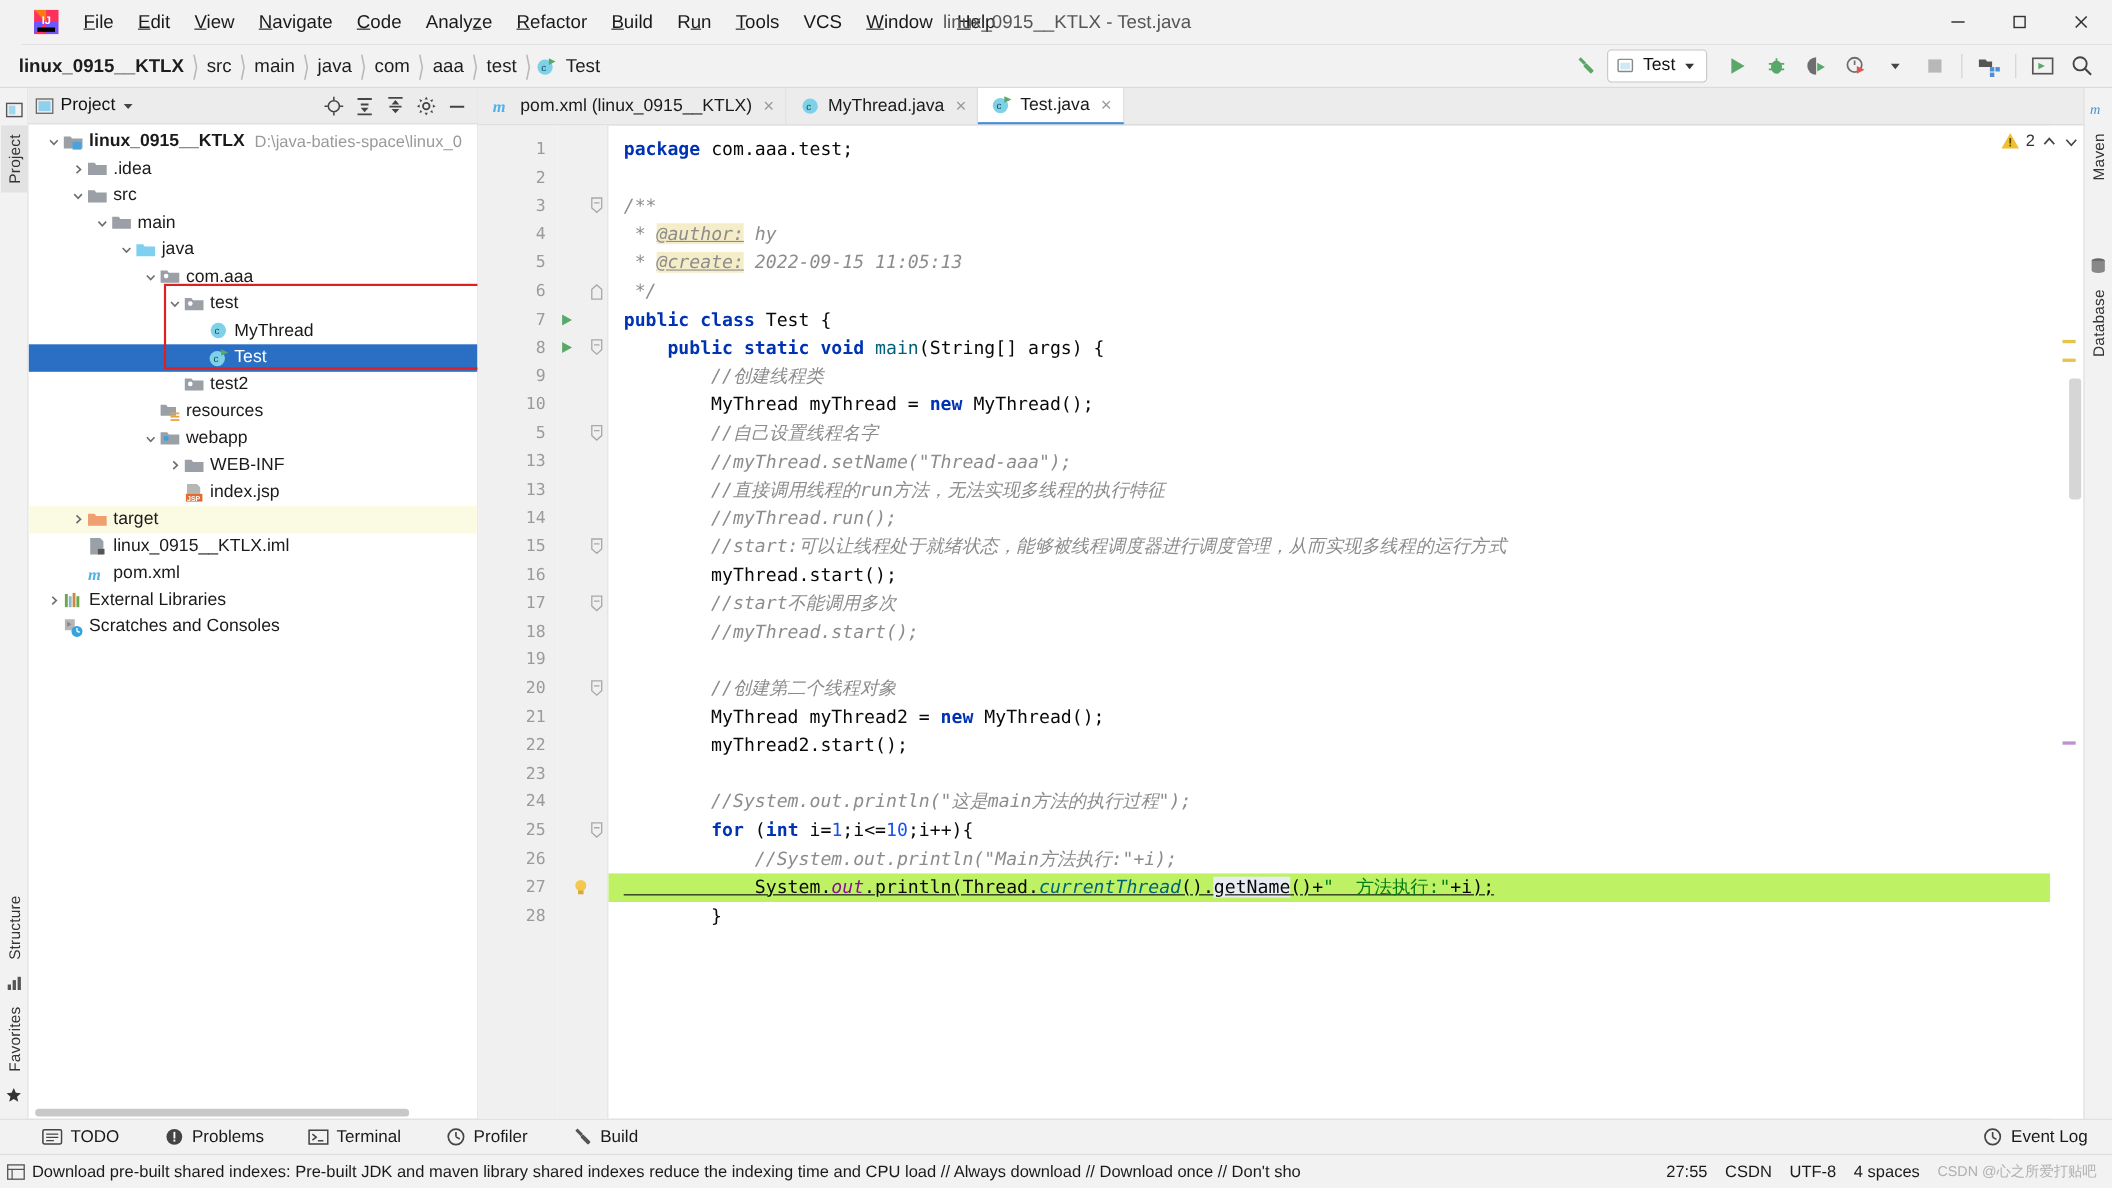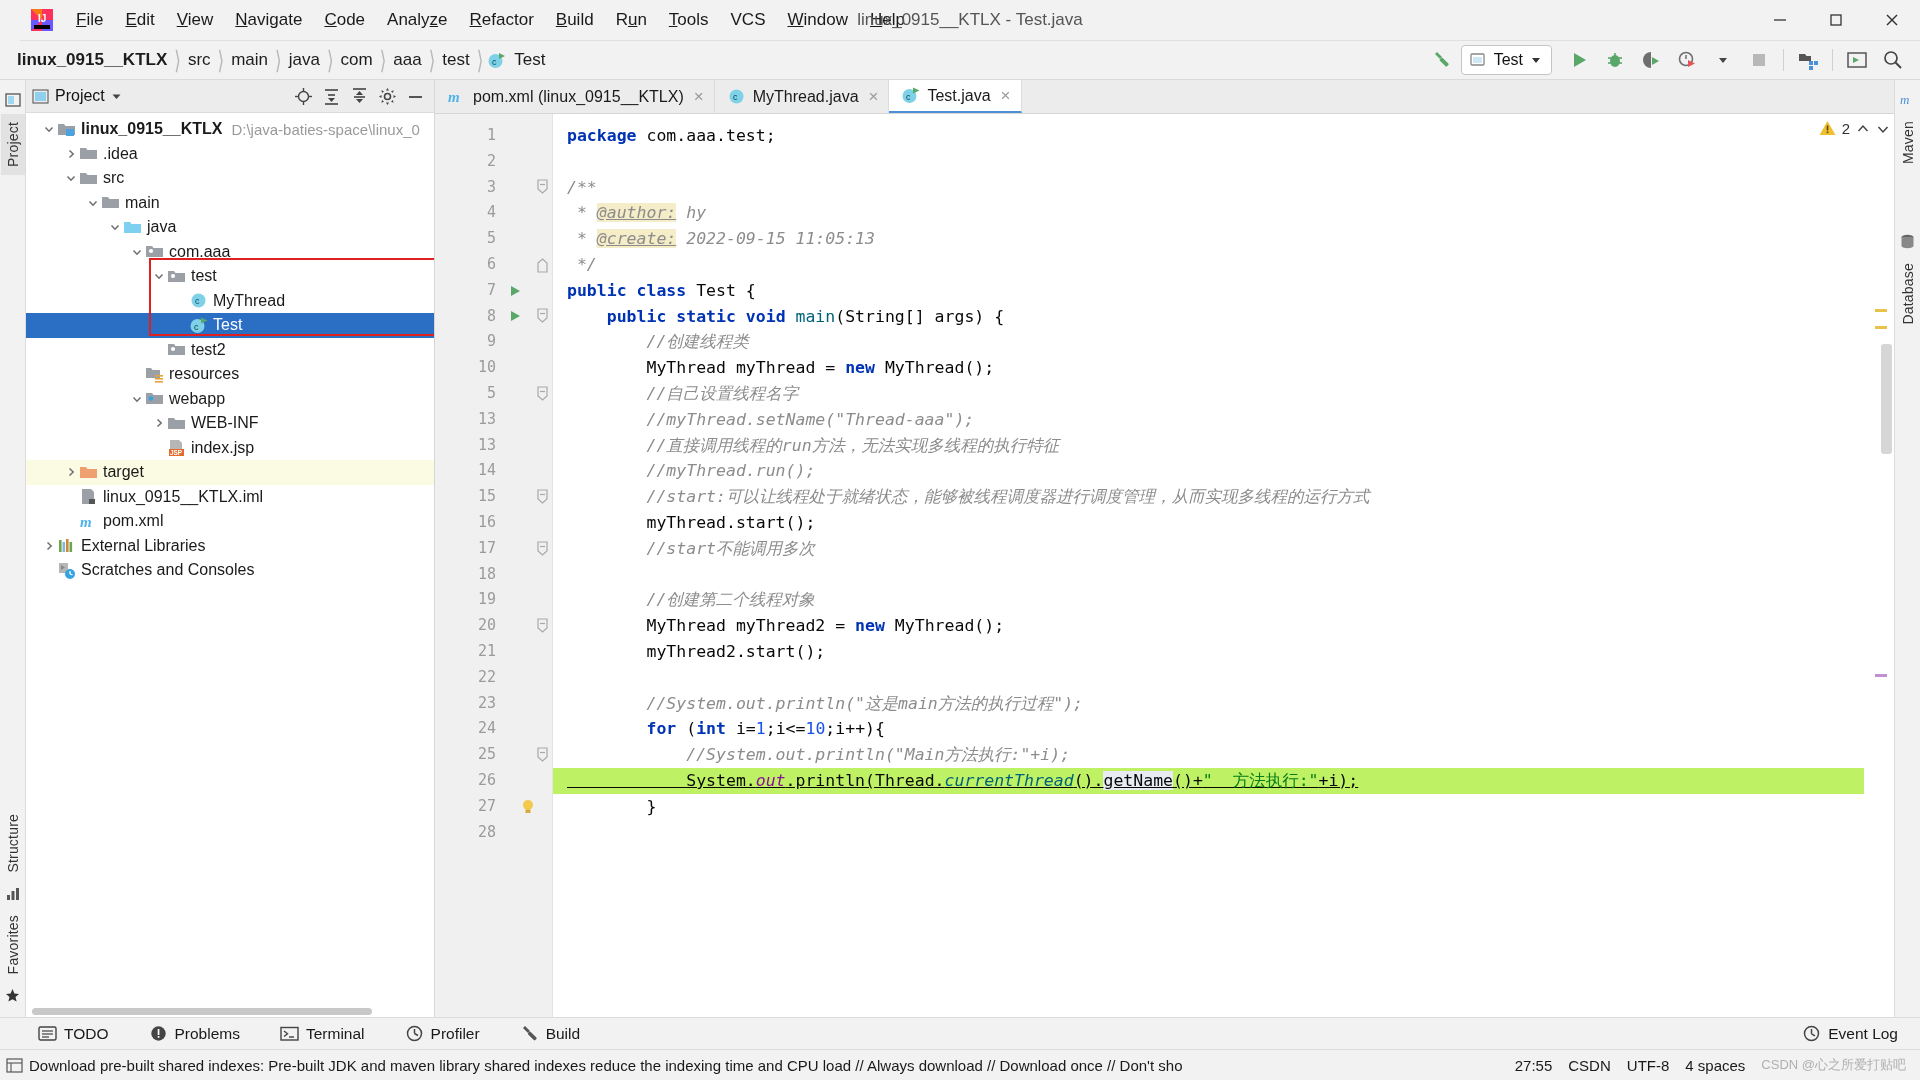--- a/index.html
+++ b/index.html
@@ -828,20 +828,21 @@
             <div class="cl"><span>    </span><span class="kw">public static void </span><span class="mth">main</span><span>(String[] args) {</span></div>
             <div class="cl"><span class="cmt">        //创建线程类</span></div>
             <div class="cl"><span>        MyThread myThread = </span><span class="kw">new </span><span>MyThread();</span></div>
             <div class="cl"><span class="cmt">        //自己设置线程名字</span></div>
             <div class="cl"><span class="cmt">        //myThread.setName("Thread-aaa");</span></div>
             <div class="cl"><span class="cmt">        //直接调用线程的run方法，无法实现多线程的执行特征</span></div>
             <div class="cl"><span class="cmt">        //myThread.run();</span></div>
             <div class="cl"><span class="cmt">        //start:可以让线程处于就绪状态，能够被线程调度器进行调度管理，从而实现多线程的运行方式</span></div>
             <div class="cl"><span>        myThread.start();</span></div>
             <div class="cl"><span class="cmt">        //start不能调用多次</span></div>
+            <div class="cl"><span class="cmt">        //myThread.start();</span></div>
             <div class="cl">&nbsp;</div>
             <div class="cl"><span class="cmt">        //创建第二个线程对象</span></div>
             <div class="cl"><span>        MyThread myThread2 = </span><span class="kw">new </span><span>MyThread();</span></div>
             <div class="cl"><span>        myThread2.start();</span></div>
             <div class="cl">&nbsp;</div>
             <div class="cl"><span class="cmt">        //System.out.println("这是main方法的执行过程");</span></div>
             <div class="cl"><span>        </span><span class="kw">for </span><span>(</span><span class="kw">int </span><span>i=</span><span class="num">1</span><span>;i&lt;=</span><span class="num">10</span><span>;i++){</span></div>
             <div class="cl"><span class="cmt">            //System.out.println("Main方法执行:"+i);</span></div>
             <div class="cl curline"><span>            System.</span><span class="fld">out</span><span>.println(Thread.</span><span class="mth" style="font-style: italic;">currentThread</span><span>().</span><span class="hl-soft">getName</span><span>()+</span><span class="str">"  方法执行:"</span><span>+i);</span></div>
             <div class="cl"><span>        }</span></div>

